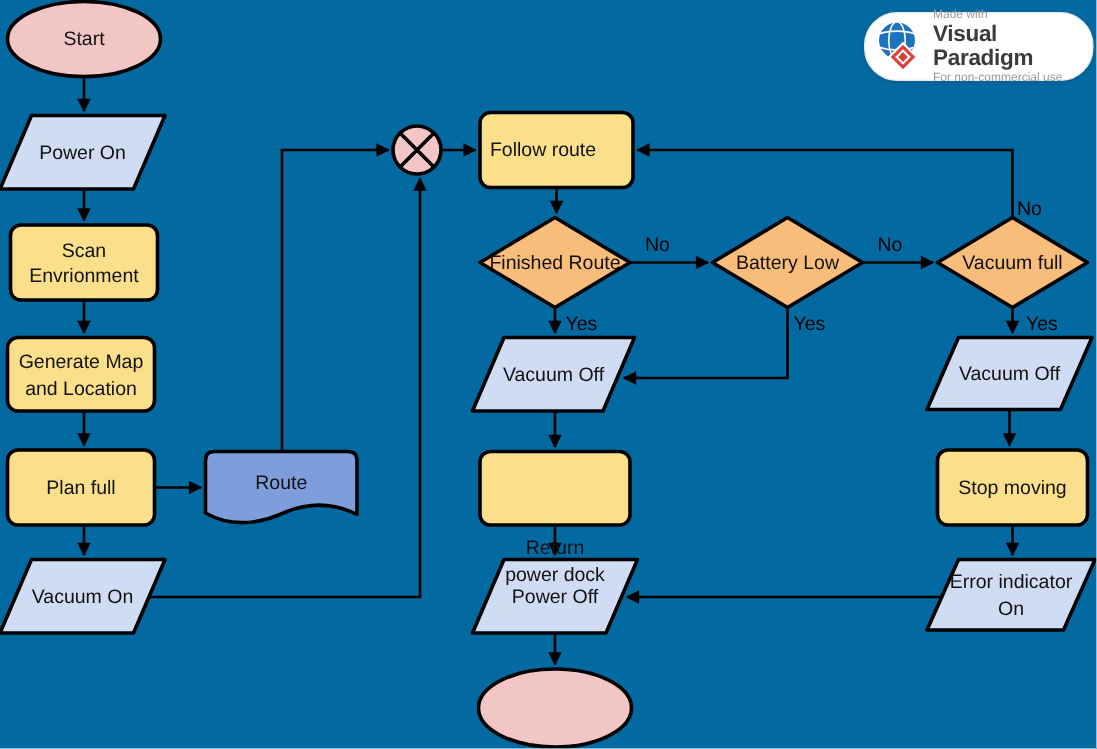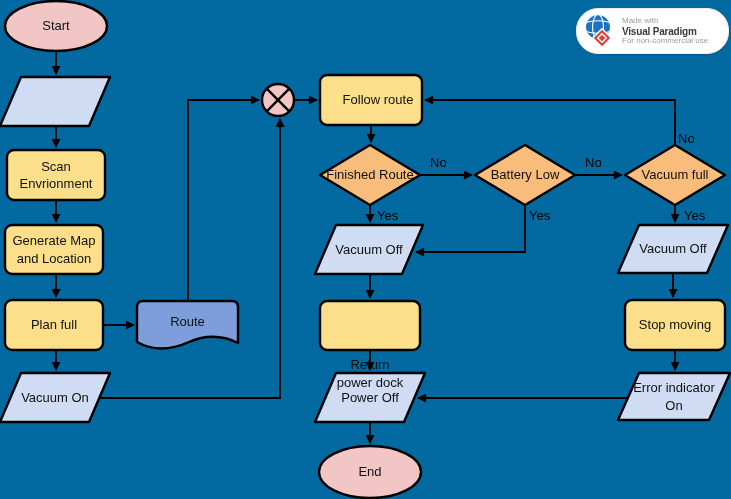--- a/index.html
+++ b/index.html
@@ -14,21 +14,21 @@
   .node-label span{display:block;}
   .w74 span{max-width:74px;}
   .w94 span{max-width:94px;}
   .edge-label{position:absolute;font-size:13px;font-weight:normal;color:#000;}
   .badge{position:absolute;left:576px;top:8px;width:151px;height:44px;background:#fff;
          border:1px solid #ececec;border-radius:22px;box-shadow:0 1px 3px rgba(0,0,0,0.12);
          display:flex;align-items:center;}
   .vp-icon{margin-left:5px;flex:0 0 auto;}
   .vp-text{margin-left:4px;display:flex;flex-direction:column;line-height:1.1;}
   .vp-small{font-size:8px;color:#9b9b9b;}
-  .vp-brand{font-size:10px;font-weight:bold;color:#3a3a3a;letter-spacing:-0.2px;}
+  .vp-brand{font-size:15px;font-weight:bold;color:#3a3a3a;letter-spacing:-0.2px;}
 </style>
 </head>
 <body>
 
 <div id="canvas">
 
   <svg class="layer" width="731" height="499" viewBox="0 0 731 499">
     <defs>
       <marker id="arrow" viewBox="0 0 10 10" refX="9" refY="5" markerWidth="11" markerHeight="9" orient="auto" markerUnits="userSpaceOnUse">
         <path d="M0,0 L10,5 L0,10 z" fill="#000"></path>
@@ -83,36 +83,39 @@
     <rect class="shape" x="320" y="301" width="100" height="49" rx="7" fill="#fbdf8a"></rect>
     <rect class="shape" x="625" y="300" width="100" height="50" rx="7" fill="#fbdf8a"></rect>
     <polygon class="shape" points="336,373 425,373 404,422 315,422" fill="#cfdcf3"></polygon>
     <polygon class="shape" points="639,373 730,373 709,420 618,420" fill="#cfdcf3"></polygon>
     <ellipse class="shape" cx="370" cy="472" rx="51" ry="26" fill="#f2c6c4"></ellipse>
   </svg>
 
   <div class="node-label" style="left:5px;top:1px;width:102px;height:50px;">
       <span>Start</span>
     </div>
+  <div class="node-label" style="left:0;top:77px;width:110px;height:49px;">
+      <span>Power On</span>
+    </div>
   <div class="node-label" style="left:7px;top:150px;width:98px;height:50px;">
       <span>Scan Envrionment</span>
     </div>
   <div class="node-label" style="left:5px;top:225px;width:98px;height:49px;">
       <span>Generate Map and Location</span>
     </div>
   <div class="node-label" style="left:5px;top:300px;width:98px;height:50px;">
       <span>Plan full</span>
     </div>
   <div class="node-label" style="left:137px;top:301px;width:101px;height:42px;">
       <span>Route</span>
     </div>
   <div class="node-label" style="left:0;top:373px;width:110px;height:49px;">
       <span>Vacuum On</span>
     </div>
-  <div class="node-label" style="left:320px;top:75px;width:116px;height:50px;">
+  <div class="node-label" style="left:304px;top:75px;width:116px;height:50px;">
       <span>Follow route</span>
     </div>
   <div class="node-label" style="left:320px;top:145px;width:100px;height:60px;">
       <span>Finished Route</span>
     </div>
   <div class="node-label" style="left:475px;top:145px;width:100px;height:60px;">
       <span>Battery Low</span>
     </div>
   <div class="node-label" style="left:625px;top:145px;width:100px;height:60px;">
       <span>Vacuum full</span>
@@ -127,23 +130,20 @@
       <span>Return power dock</span>
     </div>
   <div class="node-label" style="left:625px;top:300px;width:100px;height:50px;">
       <span>Stop moving</span>
     </div>
   <div class="node-label" style="left:315px;top:373px;width:110px;height:49px;">
       <span>Power Off</span>
     </div>
   <div class="node-label w94" style="left:618px;top:373px;width:112px;height:47px;">
       <span>Error indicator On</span>
-    </div>
-  <div class="node-label" style="left:319px;top:446px;width:102px;height:52px;">
-      <span>End</span>
     </div>
 
   <div class="edge-label" style="left:430px;top:155px;">No</div>
   <div class="edge-label" style="left:585px;top:155px;">No</div>
   <div class="edge-label" style="left:678px;top:131px;">No</div>
   <div class="edge-label" style="left:377px;top:208px;">Yes</div>
   <div class="edge-label" style="left:529px;top:208px;">Yes</div>
   <div class="edge-label" style="left:684px;top:208px;">Yes</div>
 
   <div class="badge">

